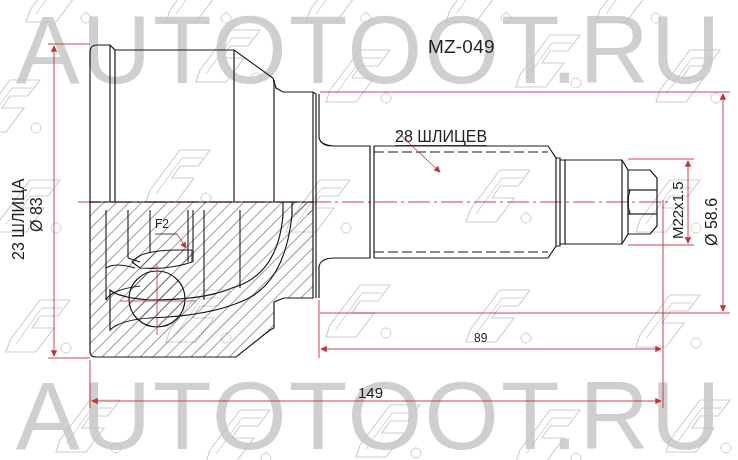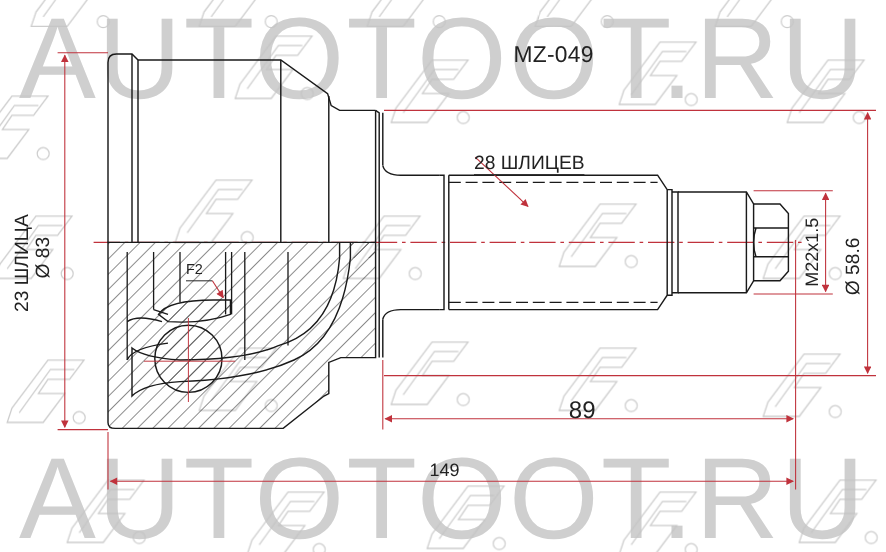--- a/index.html
+++ b/index.html
@@ -9,21 +9,21 @@
   .wm-text { position: absolute; left: 0; width: 738px; text-align: center;
              font-family: "Liberation Sans", sans-serif; font-size: 96px;
              color: #cfcfcf; letter-spacing: 2px; line-height: 1; white-space: nowrap;
              user-select: none; }
   #wm-top { top: 2px; }
   #wm-bottom { top: 368px; }
   .label { position: absolute; font-family: "Liberation Sans", sans-serif; color: #222; white-space: nowrap; }
   #part-number { left: 428px; top: 36px; font-size: 19px; font-weight: normal; letter-spacing: 0.2px; }
   #spline-label { left: 395px; top: 96px; font-size: 16px; border-bottom: 1px solid #333; padding-bottom: 0px; line-height: 17px; margin-top: 32px; }
   #f2-label { left: 155px; top: 217px; font-size: 12px; }
-  #dim-89 { left: 474px; top: 331px; font-size: 20px; }
+  #dim-89 { left: 474px; top: 331px; font-size: 12px; }
   #dim-149 { left: 358px; top: 384px; font-size: 15px; }
   .vlabel { position: absolute; font-family: "Liberation Sans", sans-serif; color: #222;
             font-size: 16px; white-space: nowrap; transform-origin: 0 0; transform: rotate(-90deg); }
   #outer-spline-label { left: 10px; top: 260px; }
   #outer-dia-label { left: 28px; top: 232px; }
   #thread-label { left: 669px; top: 239px; font-size: 15px; }
   #shaft-dia-label { left: 703px; top: 246px; }
 </style>
 </head>
 <body>

